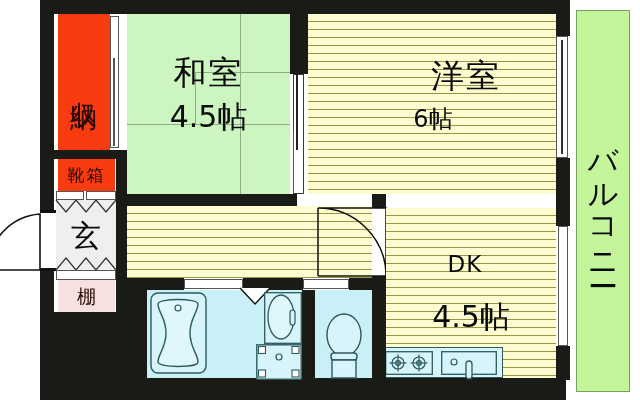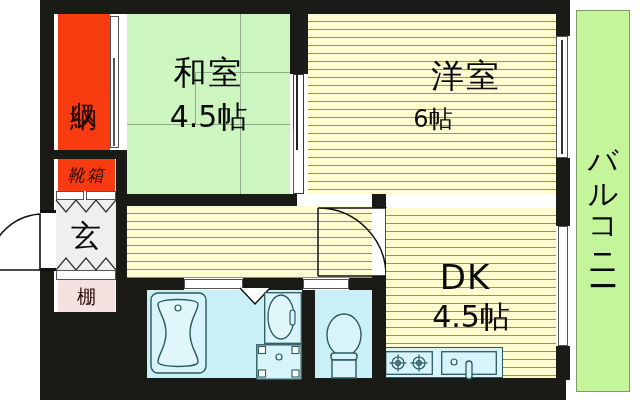--- a/index.html
+++ b/index.html
@@ -58,21 +58,21 @@
 
   <div class="b closet" style="left:58px;top:14px;width:52px;height:136px;"></div>
   <div class="lbl vert red" style="left:58px;top:30px;width:52px;height:105px;font-size:27px;letter-spacing:3px;">収納</div>
 
   <div class="sashA" style="left:110px;top:16px;width:9px;height:132px;"></div>
   <div class="b" style="left:113px;top:58px;width:2px;height:88px;background:#555;"></div>
 
   <div class="b wall" style="left:54px;top:150px;width:65px;height:9px;"></div>
 
   <div class="b closet" style="left:58px;top:159px;width:57px;height:32px;"></div>
-  <div class="lbl red" style="left:58px;top:159px;width:57px;height:32px;font-size:17px;letter-spacing:2px;font-style:italic;">靴箱</div>
+  <div class="lbl red" style="left:58px;top:159px;width:57px;height:32px;font-size:17px;letter-spacing:2px;">靴箱</div>
   <div class="sashA" style="left:56px;top:191px;width:28px;height:9px;"></div>
   <div class="sashA" style="left:86px;top:191px;width:30px;height:9px;"></div>
 
   <div class="b genkan" style="left:56px;top:200px;width:60px;height:70px;"></div>
 
   <svg class="b" style="left:56px;top:200px;width:60px;height:14px;">
     <polyline points="0,0 10,12 20,0 30,12 40,0 50,12 60,0" fill="none" stroke="#333" stroke-width="1.2"></polyline>
   </svg>
   <svg class="b" style="left:56px;top:256px;width:60px;height:14px;">
     <polyline points="0,14 10,2 20,14 30,2 40,14 50,2 60,14" fill="none" stroke="#333" stroke-width="1.2"></polyline>
@@ -133,21 +133,21 @@
   <div class="b wall" style="left:372px;top:194px;width:14px;height:14px;"></div>
   <div class="b white" style="left:372px;top:208px;width:14px;height:68px;"></div>
   <div class="b wall" style="left:372px;top:276px;width:14px;height:14px;"></div>
   <svg class="b" style="left:310px;top:208px;width:78px;height:72px;">
     <path d="M 76 0 L 76 68 A 68 68 0 0 0 8 0 Z" fill="none" stroke="#111" stroke-width="1.5"></path>
     <line x1="8" y1="0" x2="8" y2="68" stroke="#111" stroke-width="1.5"></line>
     <line x1="8" y1="68" x2="76" y2="68" stroke="#111" stroke-width="1.5"></line>
   </svg>
 
   <div class="b planks" style="left:386px;top:208px;width:170px;height:170px;"></div>
-  <div class="lbl" style="left:386px;top:257px;width:158px;height:40px;font-size:34px;letter-spacing:1px;">DK</div>
+  <div class="lbl" style="left:386px;top:244px;width:158px;height:40px;font-size:23px;letter-spacing:1px;">DK</div>
   <div class="lbl" style="left:386px;top:298px;width:170px;height:38px;font-size:30px;">4.5帖</div>
 
   <div class="b wall" style="left:556px;top:208px;width:14px;height:18px;"></div>
   <div class="sashA" style="left:558px;top:226px;width:10px;height:120px;"></div>
   <div class="b wall" style="left:556px;top:346px;width:14px;height:34px;"></div>
 
   <div class="fx" style="left:379px;top:347px;width:124px;height:31px;"></div>
   <svg class="b" style="left:385px;top:351px;width:48px;height:24px;">
     <rect x="0.7" y="0.7" width="46.6" height="22.6" fill="#d7f4fa" stroke="#2c5a5e" stroke-width="1.3"></rect>
     <g fill="none" stroke="#2c5a5e" stroke-width="1.2">

